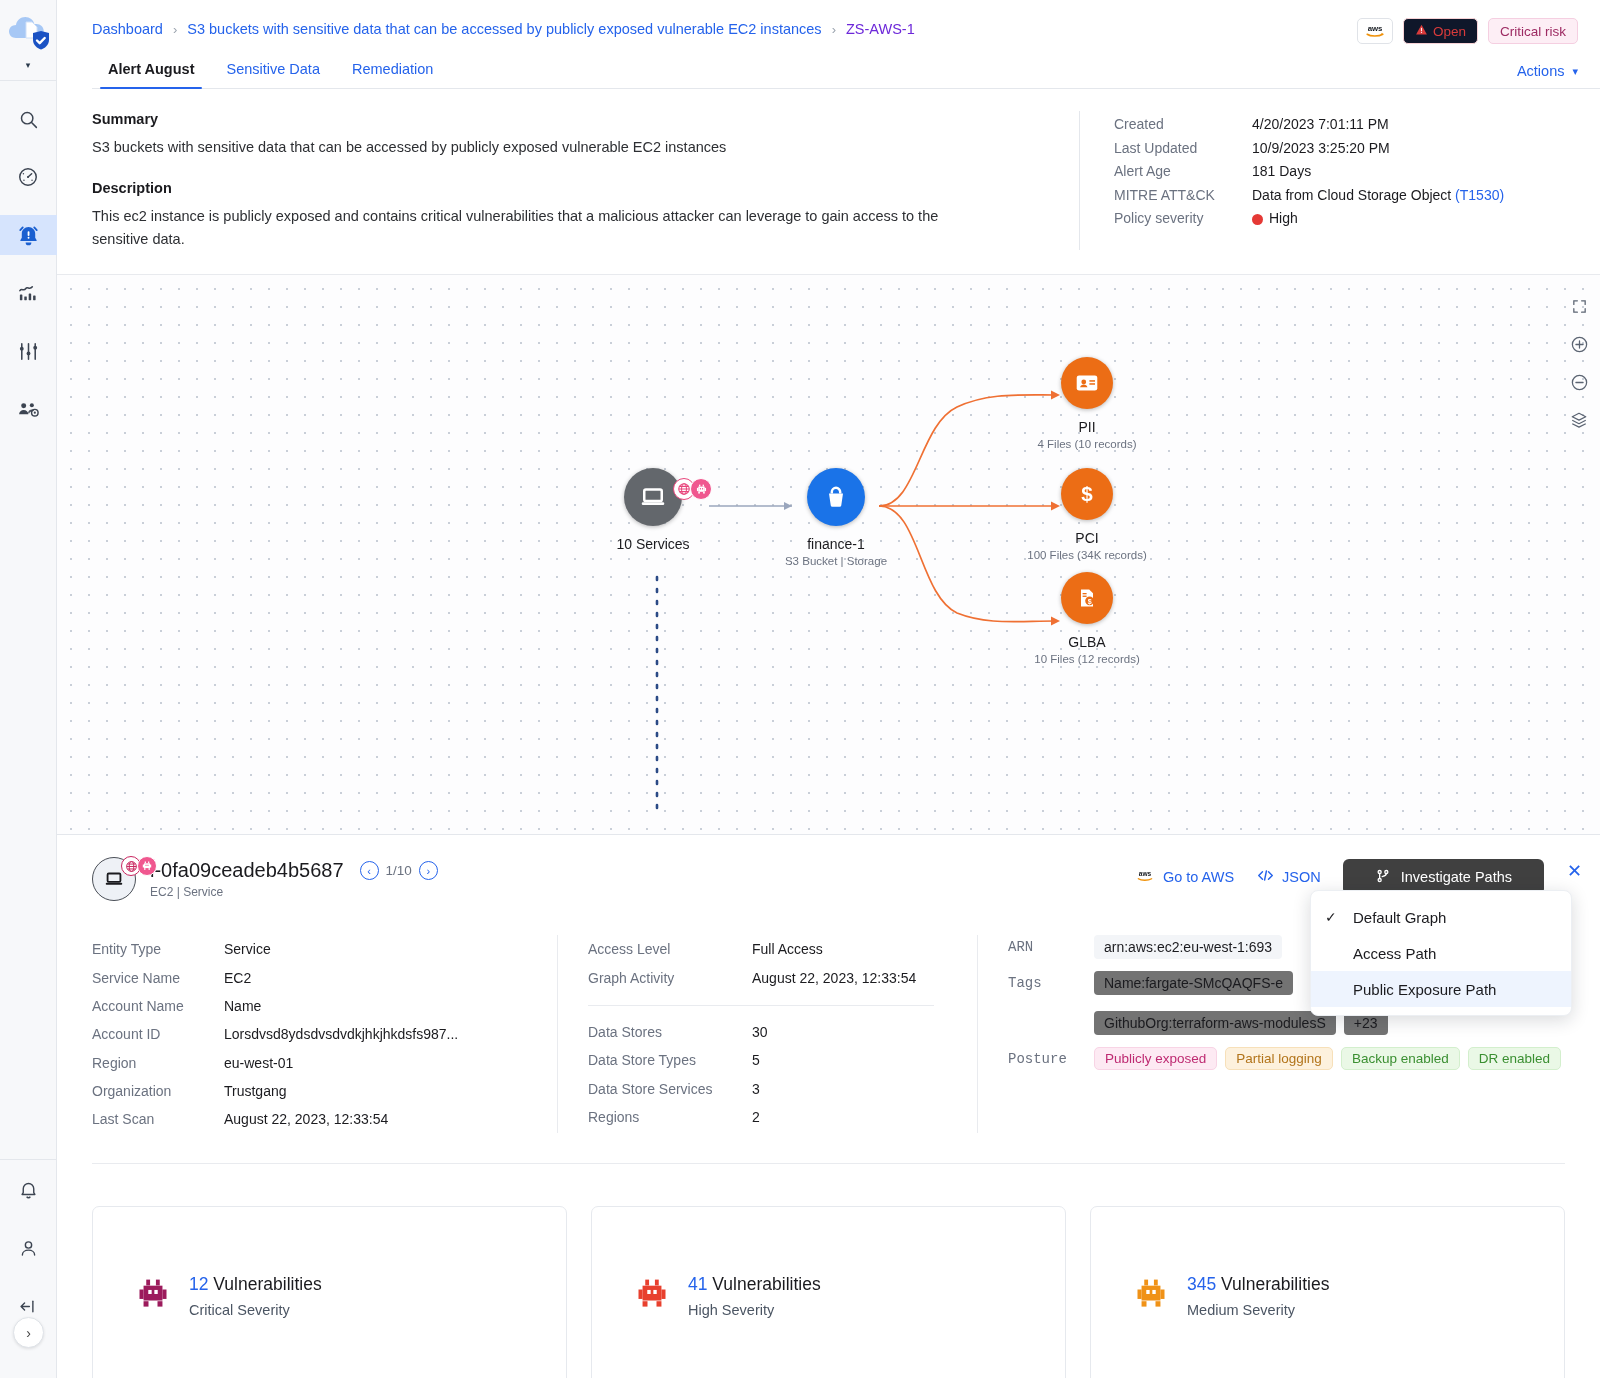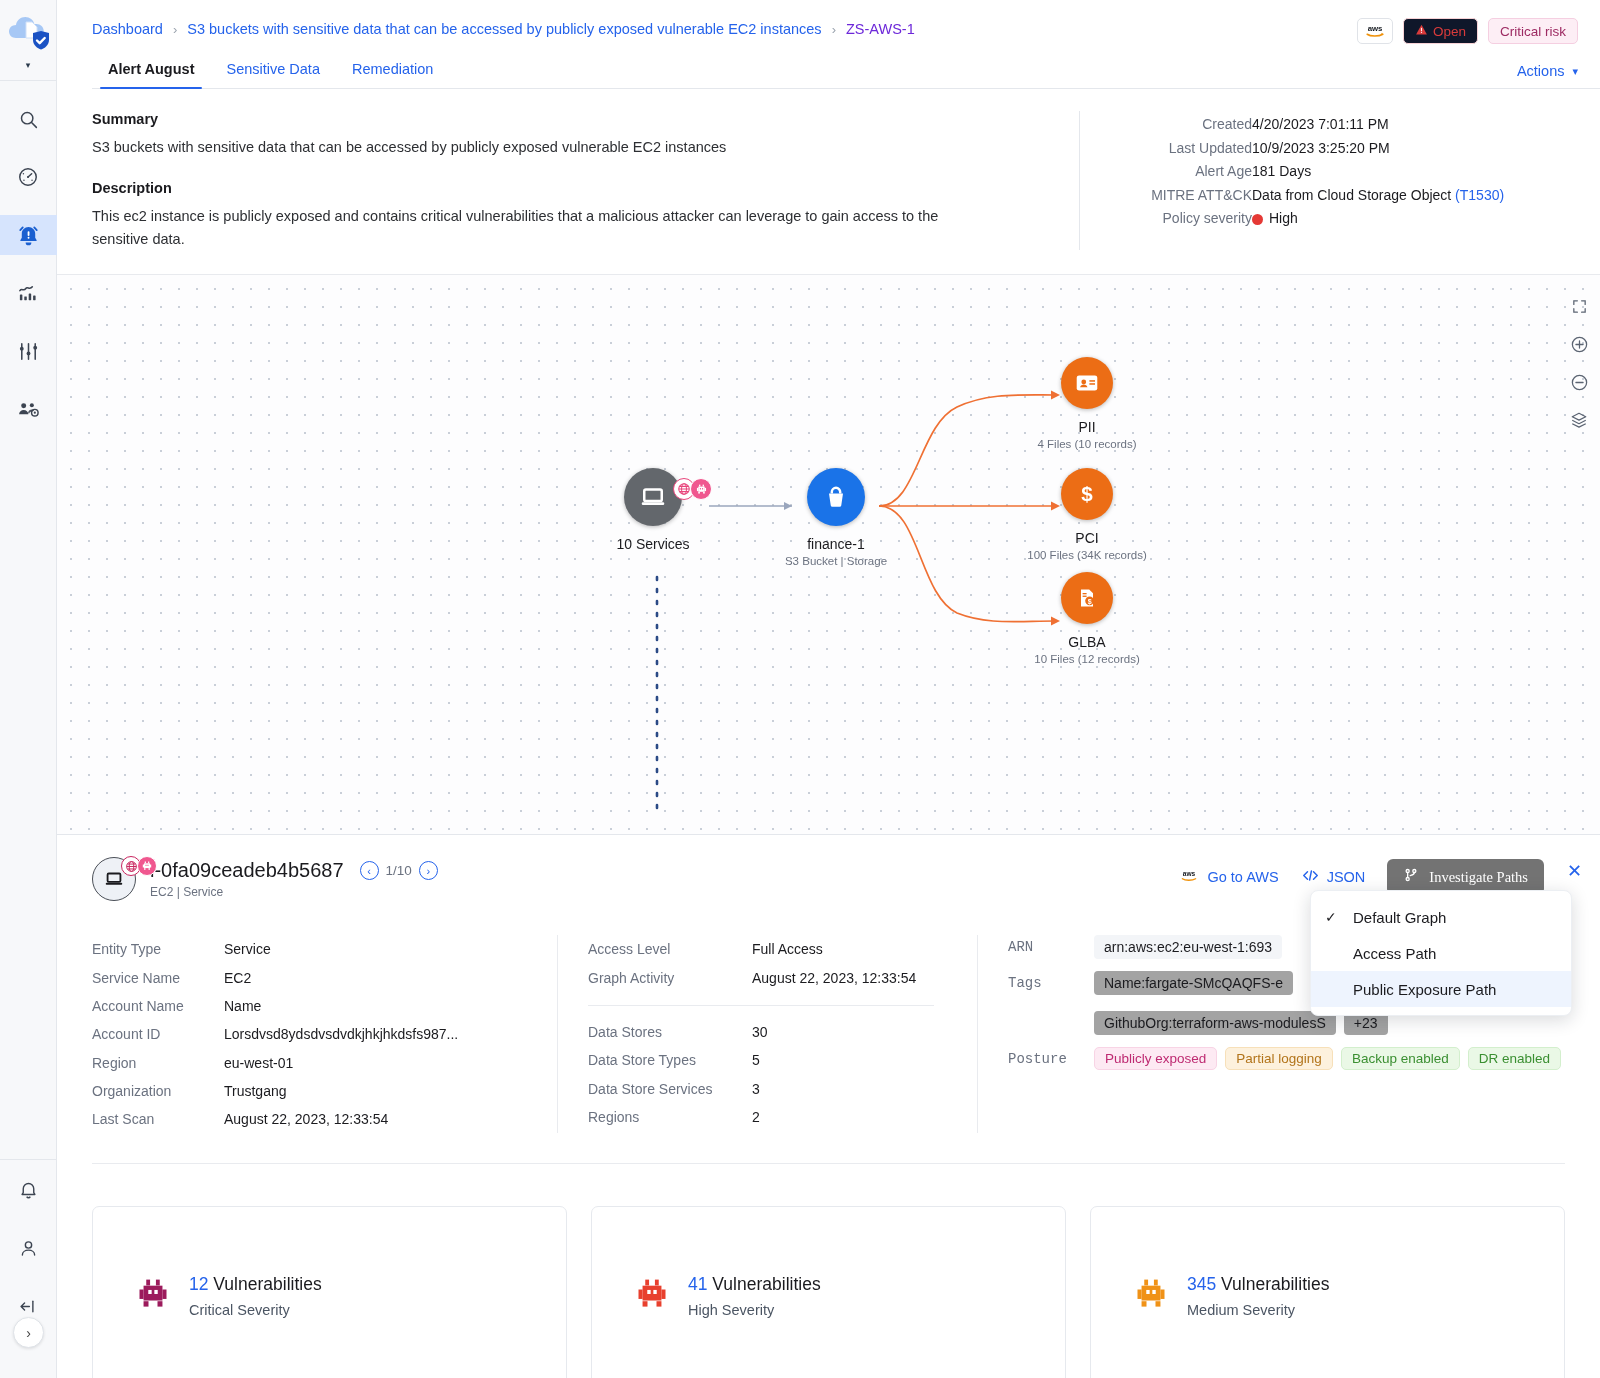--- a/index.html
+++ b/index.html
@@ -89,21 +89,21 @@
     cursor: pointer;
   }
 
   
   .summary-wrap { display: flex; padding: 22px 0 0 0; }
   .summary-left { width: 1000px; padding-left: 35px; }
   .sec-title { font-size: 14.5px; font-weight: 700; color: #1b1b1f; }
   .sec-body { font-size: 14.5px; color: #2d2f33; margin-top: 9px; line-height: 1.55; max-width: 905px; }
   .summary-right {
     border-left: 1px solid #e4e7ec; padding-left: 34px; padding-top: 2px;
-    flex: 1; margin-left: 22px; text-align: right;
+    flex: 1; margin-left: 22px;
   }
   .meta-row { display: flex; font-size: 14px; line-height: 23.5px; }
   .meta-k { width: 138px; color: #6b7280; flex: 0 0 138px; }
   .meta-v { color: #1b1b1f; }
   .dot-high { display:inline-block; width: 11px; height: 11px; border-radius: 50%; background: #e53935; margin-right: 6px; vertical-align: middle;}
 
   
   .graph {
     margin: 24px 0 0 0; height: 560px; position: relative;
     border-top: 1px solid #e8eaee;
@@ -148,23 +148,23 @@
     flex: 0 0 44px;
   }
   .ent-name { font-size: 20px; color: #1b1b1f; }
   .ent-sub { font-size: 12px; color: #6b7280; margin-top: 3px; }
   .pager { display: flex; align-items: center; gap: 7px; margin-left: 16px; color: #6b7280; font-size: 13.5px; }
   .circ-btn { width: 19px; height: 19px; border-radius: 50%; border: 1.5px solid #2563eb; color: #2563eb;
     display: flex; align-items: center; justify-content: center; font-size: 11px; cursor: pointer; }
   .panel-actions { position: absolute; right: 56px; top: 24px; display: flex; align-items: center; gap: 22px; }
   .link-act { color: #2563eb; font-size: 14.5px; display: flex; align-items: center; gap: 7px; cursor: pointer; }
   .btn-primary {
-    background: #737373; color: #fff; border: none; border-radius: 6px;
-    height: 36px; padding: 0 16px; font-size: 14.5px; display: flex; align-items: center; gap: 10px;
-    cursor: pointer; font-family: Liberation Serif, serif;
+    background: #404040; color: #fff; border: none; border-radius: 6px;
+    height: 36px; padding: 0 32px; font-size: 14.5px; display: flex; align-items: center; gap: 10px;
+    cursor: pointer; font-family: Liberation Sans, sans-serif;
   }
   .panel-close { position: absolute; right: 18px; top: 25px; color: #2563eb; font-size: 18px; cursor: pointer; }
 
   .dropdown {
     position: absolute; right: 28px; top: 55px; width: 262px;
     background: #fff; border-radius: 8px; box-shadow: 0 4px 18px rgba(16,24,40,.16);
     padding: 8px 0; z-index: 40; border: 1px solid #eceff3;
   }
   .dd-item { height: 36px; display: flex; align-items: center; padding: 0 16px 0 14px; font-size: 15px; color: #1b1b1f; cursor: pointer; }
   .dd-item .chk { width: 28px; color: #1b1b1f; font-size: 14px; }
@@ -180,21 +180,21 @@
   .kv-v { color: #1b1b1f; }
   .rule { height: 1px; background: #e9ebef; margin: 13px 0 12px 0; width: 346px; }
   .kv2 .kv-k { width: 164px; flex: 0 0 164px; }
   .kv3 { display: flex; font-size: 14px; margin-bottom: 12px; }
   .kv3 .kv-k { color: #6b7280; width: 86px; flex: 0 0 86px; padding-top: 4px; font-family: Liberation Mono, monospace; }
   .chipbox {
     background: #f3f5f8; border-radius: 4px; padding: 4px 10px; font-size: 14px; color: #1b1b1f;
     max-width: 430px; overflow: hidden; white-space: nowrap;
   }
   .tagchip {
-    background: #a3a3a3; border-radius: 4px; padding: 4px 10px; font-size: 14px; color: #1b1b1f;
+    background: #737373; border-radius: 4px; padding: 4px 10px; font-size: 14px; color: #1b1b1f;
     white-space: nowrap;
   }
   .tagrow { display: flex; gap: 8px; flex-wrap: wrap; }
   .posture { display: flex; gap: 8px; flex-wrap: wrap; }
   .pchip { border-radius: 5px; padding: 3px 10px; font-size: 13.5px; white-space: nowrap; }
   .p-pink { background: #fdeaf3; color: #be2a72; border: 1px solid #f8d4e5; }
   .p-amber { background: #fdf1dd; color: #b2741a; border: 1px solid #f7e0b9; }
   .p-green { background: #eaf8e6; color: #3a8f31; border: 1px solid #d3efcd; }
   .copy-icon { position: absolute; right: 14px; top: 10px; color: #2563eb; cursor: pointer; }
 

